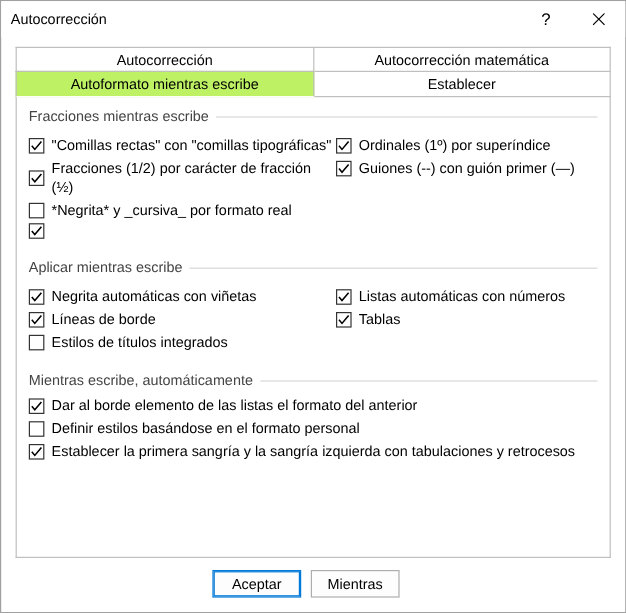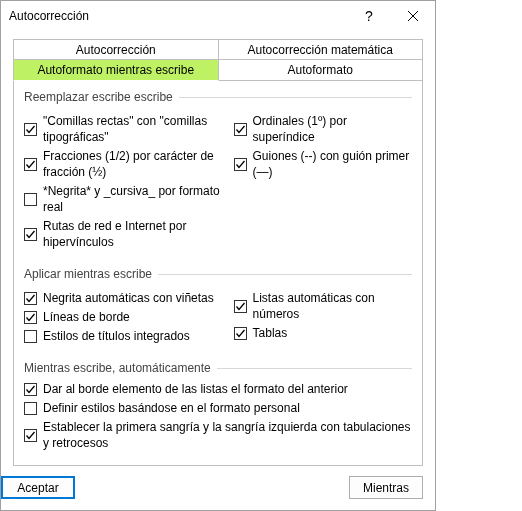--- a/index.html
+++ b/index.html
@@ -1,17 +1,17 @@
 <!DOCTYPE html>
 <html><head>
 <meta charset="utf-8">
 <style>
 *{box-sizing:border-box;margin:0;padding:0}
 body{font-family:"Segoe UI",Tahoma,sans-serif;font-size:12px;color:#000;background:#fff;width:522px;height:511px;overflow:hidden}
-.win{border:1px solid #a0a0a0;width:436px;height:511px;display:flex;flex-direction:column;background:#fff}
+.win{border:1px solid #a0a0a0;width:522px;height:511px;display:flex;flex-direction:column;background:#fff}
 .titlebar{height:30px;display:flex;align-items:center;padding:0 0 0 8px;background:#fff}
 .titlebar .title{flex:1;font-size:12px}
 .titlebar .btn{width:44px;height:30px;display:flex;align-items:center;justify-content:center;font-size:14px}
 .titlebar .btn.help{font-size:14px}
 .titlebar .btn.close svg{width:10px;height:10px}
 .body{flex:1;padding:8px 12px 0 12px;display:flex;flex-direction:column}
 .tabs{position:relative}
 .tabrow{display:flex}
 .tab{border:1px solid #bfbfbf;background:#fff;text-align:center;font-size:12px;padding:3px 0;position:relative}
 .tabrow.top .tab{flex:1;border-bottom:none}
@@ -26,21 +26,21 @@
 .group-label{color:#444;font-size:12px;position:relative;margin-bottom:6px}
 .group-label::after{content:"";position:absolute;left:0;right:0;top:50%;height:1px;background:#d8d8d8;z-index:0}
 .group-label span{background:#fff;padding-right:6px;position:relative;z-index:1}
 .cols{display:flex}
 .col{flex:1}
 .col.right{flex:0 0 46%}
 .chk{display:flex;align-items:center;margin:3px 0;gap:6px;line-height:16px}
 .chk .box{width:13px;height:13px;border:1px solid #333;display:flex;align-items:center;justify-content:center;flex-shrink:0}
 .chk .box svg{width:11px;height:11px;display:none}
 .chk.checked .box svg{display:block}
-.footer{padding:10px 12px 12px 0;display:flex;justify-content:space-between;gap:8px}
+.footer{padding:10px 12px 12px 0;display:flex;justify-content:center;gap:8px}
 .footer button{min-width:74px;height:23px;font-family:inherit;font-size:12px;background:#fdfdfd;border:1px solid #adadad;padding:0 10px}
 .footer button.primary{border:1px solid #0078d7;outline:1px solid #0078d7;outline-offset:-2px}
 </style>
 </head>
 <body>
 
 <div class="win">
   <div class="titlebar">
     <div class="title">Autocorrección</div>
     <div class="btn help">?</div>
@@ -52,27 +52,27 @@
     </div>
   </div>
   <div class="body">
     <div class="tabs">
       <div class="tabrow top">
         <div class="tab">Autocorrección</div>
         <div class="tab">Autocorrección matemática</div>
       </div>
       <div class="tabrow bot">
         <div class="tab sel">Autoformato mientras escribe</div>
-        <div class="tab">Autoformato</div>
+        <div class="tab">Establecer</div>
       </div>
     </div>
     <div class="panel">
 
       <div class="group">
-        <div class="group-label"><span>Reemplazar escribe escribe</span></div>
+        <div class="group-label"><span>Fracciones mientras escribe</span></div>
         <div class="cols">
           <div class="col" id="replace-left">
               <div class="chk checked">
                 <span class="box">
                   <svg viewBox="0 0 11 11">
                     <polyline points="1.5,5.5 4,8.5 9.5,2" fill="none" stroke="#000" stroke-width="1.3"></polyline>
                   </svg>
                 </span>
                 <span>"Comillas rectas" con "comillas tipográficas"</span>
               </div>
@@ -87,21 +87,20 @@
               <div class="chk">
                 <span class="box"></span>
                 <span>*Negrita* y _cursiva_ por formato real</span>
               </div>
               <div class="chk checked">
                 <span class="box">
                   <svg viewBox="0 0 11 11">
                     <polyline points="1.5,5.5 4,8.5 9.5,2" fill="none" stroke="#000" stroke-width="1.3"></polyline>
                   </svg>
                 </span>
-                <span>Rutas de red e Internet por hipervínculos</span>
               </div>
             </div>
           <div class="col right" id="replace-right">
               <div class="chk checked">
                 <span class="box">
                   <svg viewBox="0 0 11 11">
                     <polyline points="1.5,5.5 4,8.5 9.5,2" fill="none" stroke="#000" stroke-width="1.3"></polyline>
                   </svg>
                 </span>
                 <span>Ordinales (1º) por superíndice</span>

